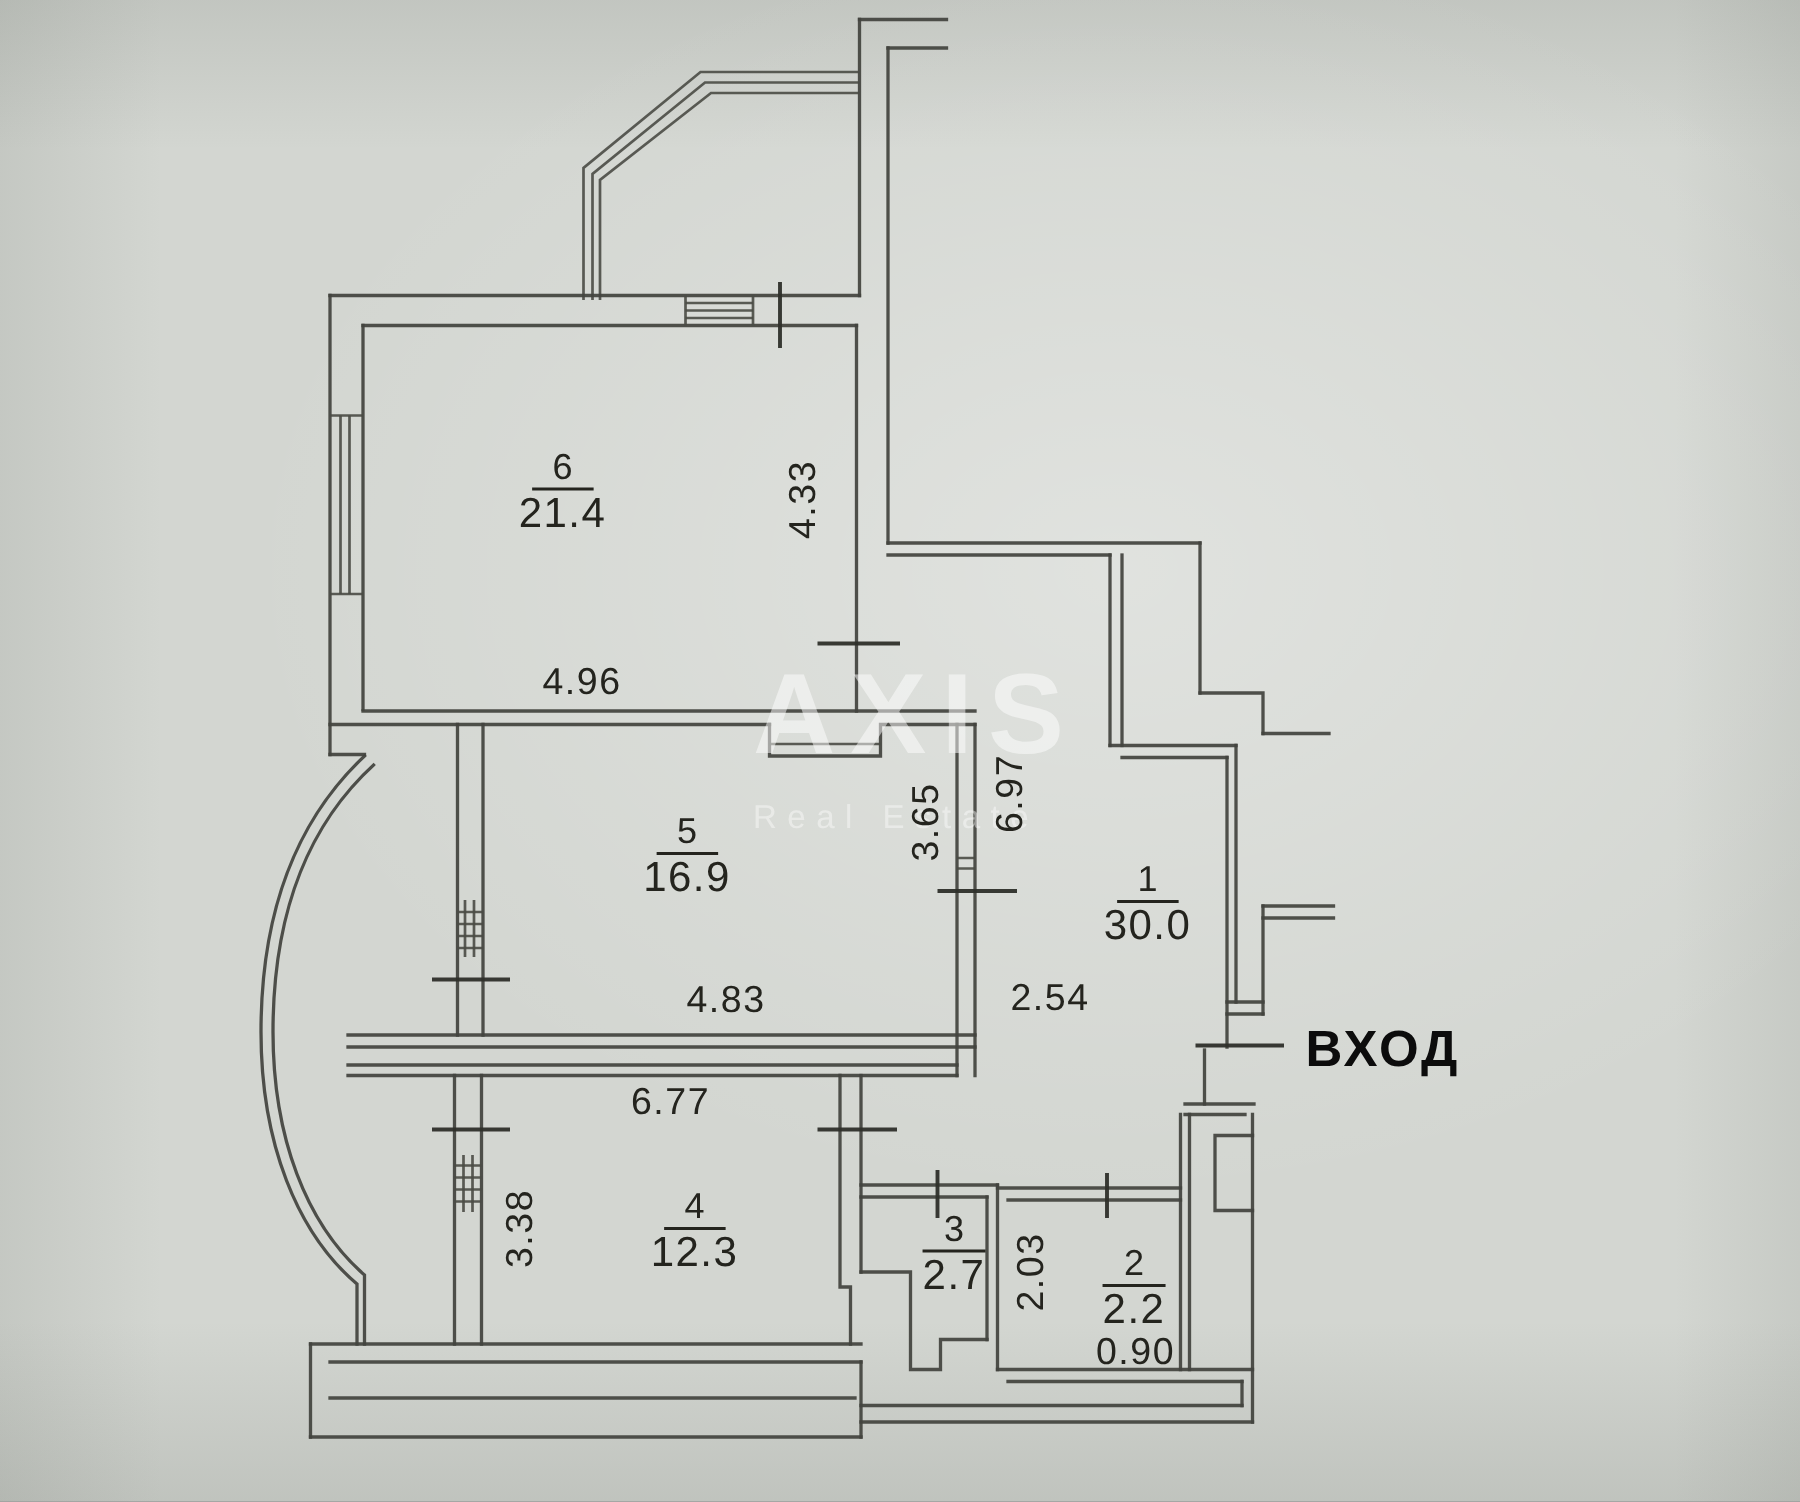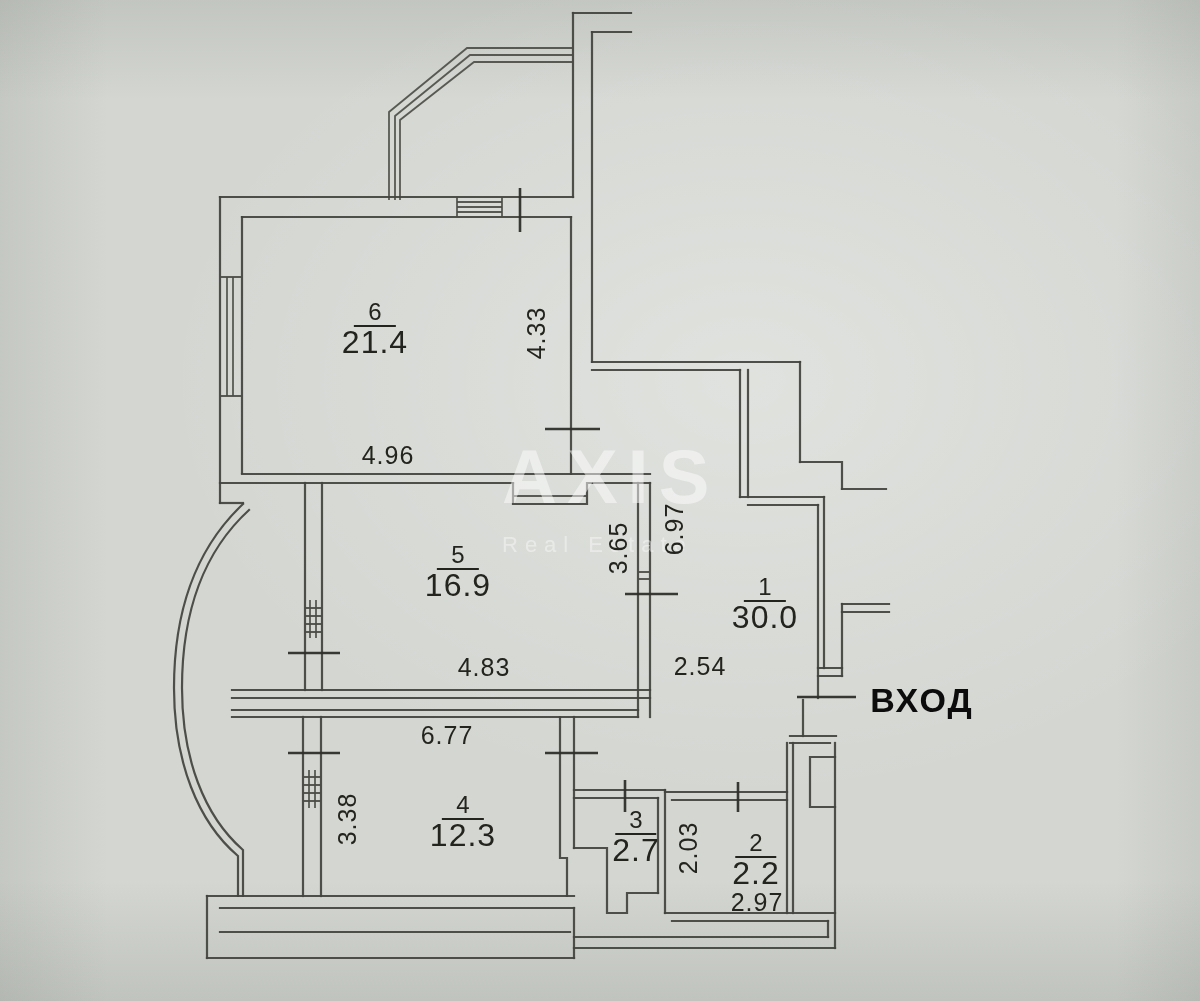--- a/index.html
+++ b/index.html
@@ -19,21 +19,21 @@
   svg.plan{position:absolute;left:0;top:0;}
   .wall{stroke:#43443e;stroke-width:2.2;fill:none;stroke-linecap:square;opacity:.93;}
   .thin{stroke:#4a4b45;stroke-width:1.8;fill:none;opacity:.9;}
   .tick{stroke:#2e2f2a;stroke-width:2.6;fill:none;opacity:.95;}
 
   .lbl{position:absolute;color:#24241e;transform:translate(-50%,-50%);white-space:nowrap;}
   .dim{font-size:25px;letter-spacing:1px;}
   .dim.vert{transform:translate(-50%,-50%) rotate(-90deg);}
   .room{display:flex;flex-direction:column;align-items:center;transform:translate(-50%,0);}
   .room .num{font-size:24px;line-height:24px;padding:0 14px 1px 14px;border-bottom:2.4px solid #24241e;}
-  .room .area{font-size:32px;line-height:28px;margin-top:1px;letter-spacing:1px;}
+  .room .area{font-size:28px;line-height:28px;margin-top:1px;letter-spacing:1px;}
   .entrance{font-size:34px;font-weight:600;color:#0c0c0c;letter-spacing:2px;}
 
   .wm{position:absolute;text-align:left;color:#fff;user-select:none;}
   .wm .t1{font-size:76px;font-weight:bold;letter-spacing:10px;line-height:70px;opacity:.50;}
   .wm .t2{font-size:22px;letter-spacing:7px;line-height:34px;opacity:.42;margin-top:16px;}
 </style>
 </head>
 <body>
 
 <div class="paper">
@@ -204,17 +204,17 @@
 
   <div class="lbl dim" style="left:388px;top:455px;">4.96</div>
   <div class="lbl dim vert" style="left:536px;top:333px;">4.33</div>
   <div class="lbl dim" style="left:484px;top:667px;">4.83</div>
   <div class="lbl dim vert" style="left:618px;top:548px;">3.65</div>
   <div class="lbl dim vert" style="left:674px;top:529px;">6.97</div>
   <div class="lbl dim" style="left:700px;top:666px;">2.54</div>
   <div class="lbl dim" style="left:447px;top:735px;">6.77</div>
   <div class="lbl dim vert" style="left:347px;top:819px;">3.38</div>
   <div class="lbl dim vert" style="left:688px;top:848px;">2.03</div>
-  <div class="lbl dim" style="left:757px;top:902px;">2.97</div>
+  <div class="lbl dim" style="left:757px;top:902px;">0.90</div>
 
   <div class="lbl entrance" style="left:922px;top:700px;text-align:center;">ВХОД</div>
 
 </div>
 
 </body></html>

